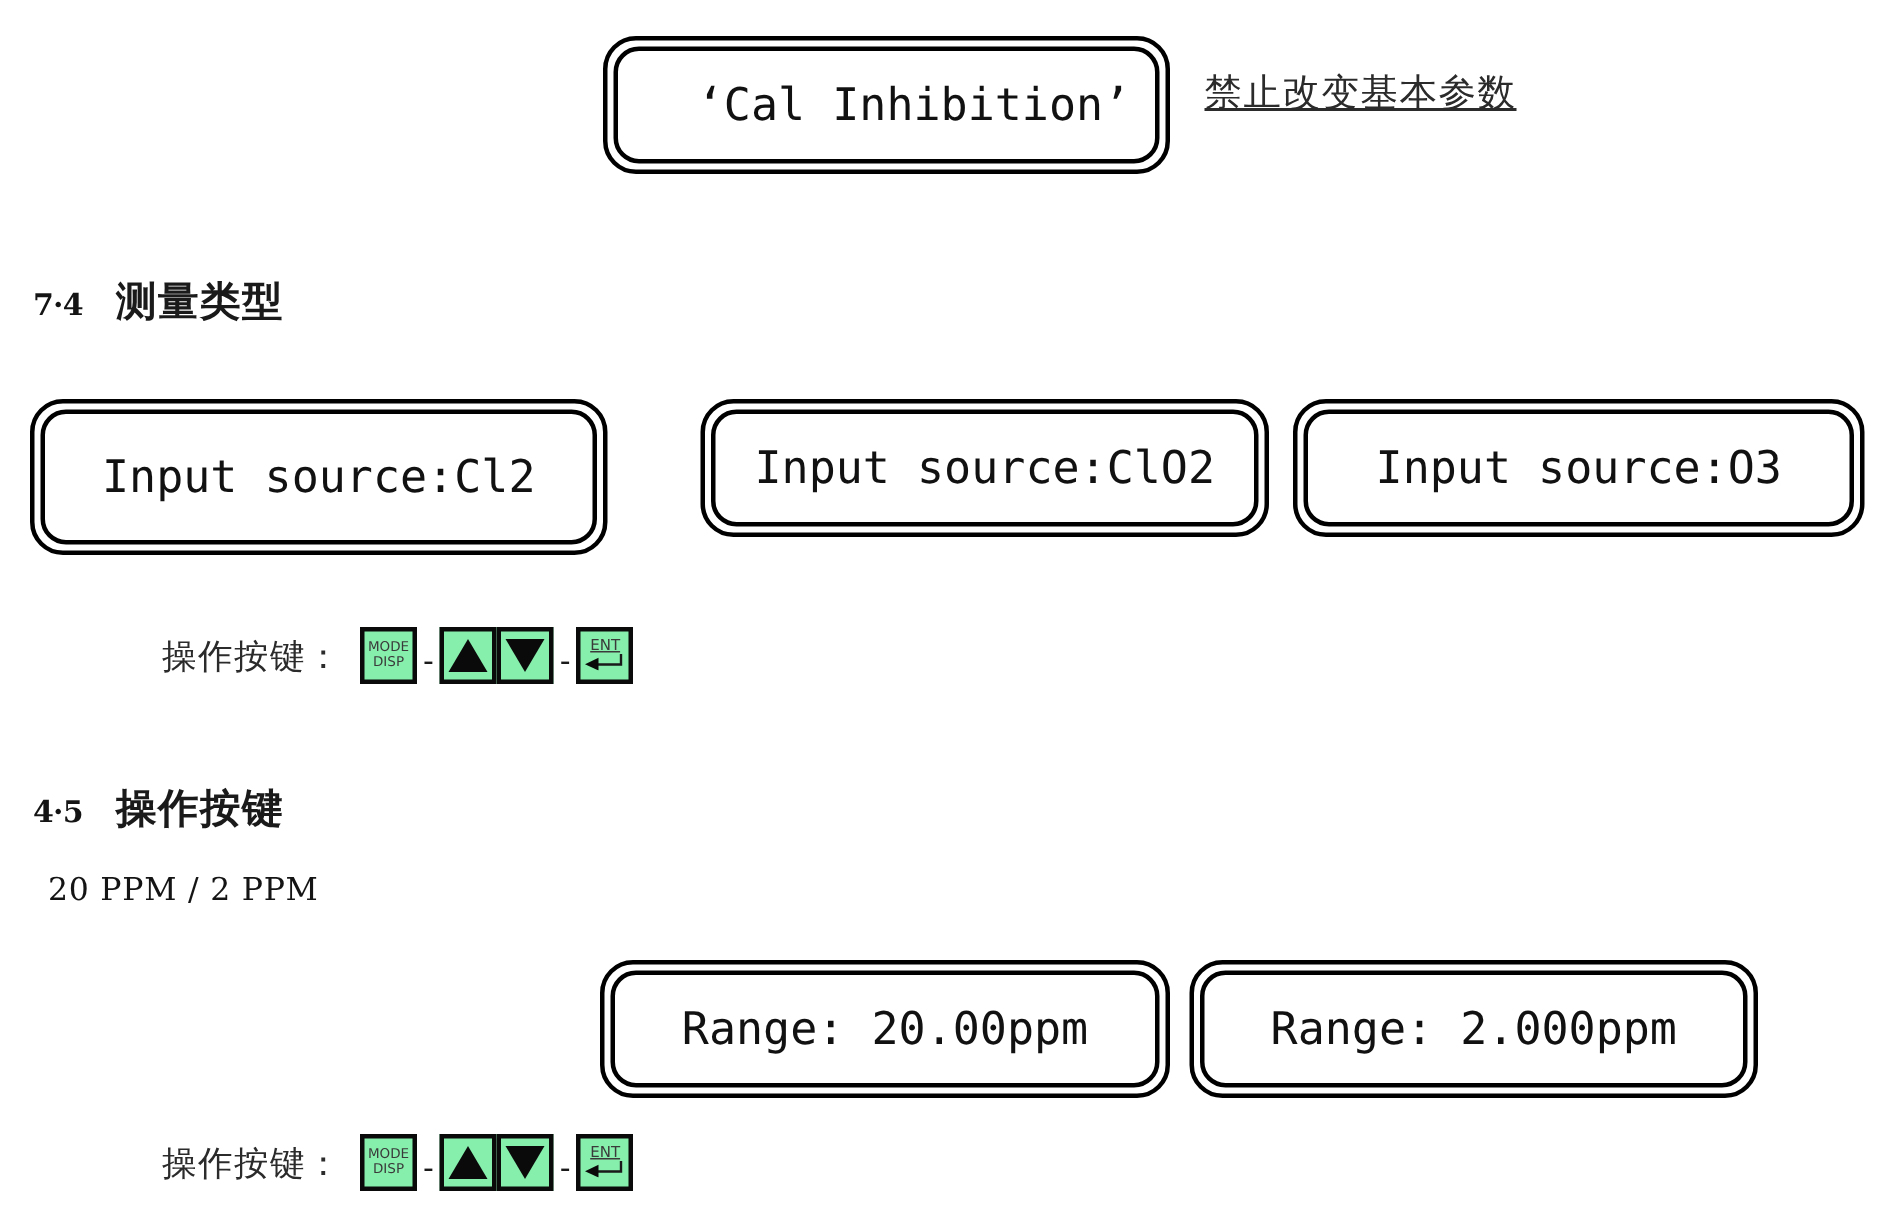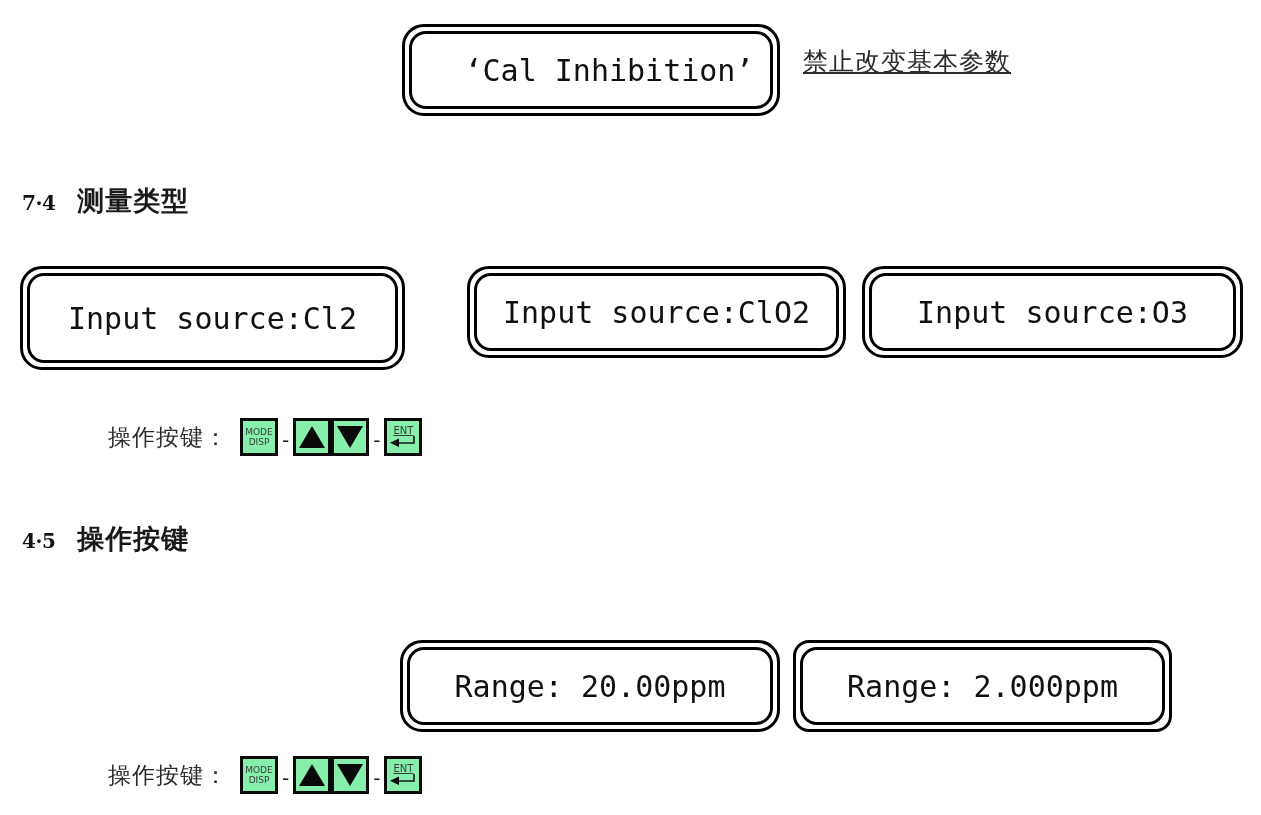--- a/index.html
+++ b/index.html
@@ -239,26 +239,27 @@
     </div>
   </div>
 </div>
 
 <div class="sec-head" style="left:22px; top:521px;">
   <span class="sec-num">4·5</span>
   <span class="sec-title">操作按键</span>
 </div>
 
 <div class="range-line" style="left:20px; top:581px;">
+  <span class="vals">20 PPM / 2 PPM</span>
 </div>
 
 <div class="lcd-box" style="left:400px; top:640px; width:380px; height:92px;">
   <span class="lcd-text">Range: 20.00ppm</span>
 </div>
-<div class="lcd-box" style="left:793px; top:640px; width:379px; height:92px;border-radius:16px;">
+<div class="lcd-box" style="left:793px; top:640px; width:379px; height:92px;">
   <span class="lcd-text">Range: 2.000ppm</span>
 </div>
 
 <div class="keyrow" style="left:108px; top:756px;">
   <span class="keyrow-label">操作按键：</span>
 
   <div class="key">
     <div class="key-mode">MODE</div>
     <div class="key-mode">DISP</div>
   </div>

